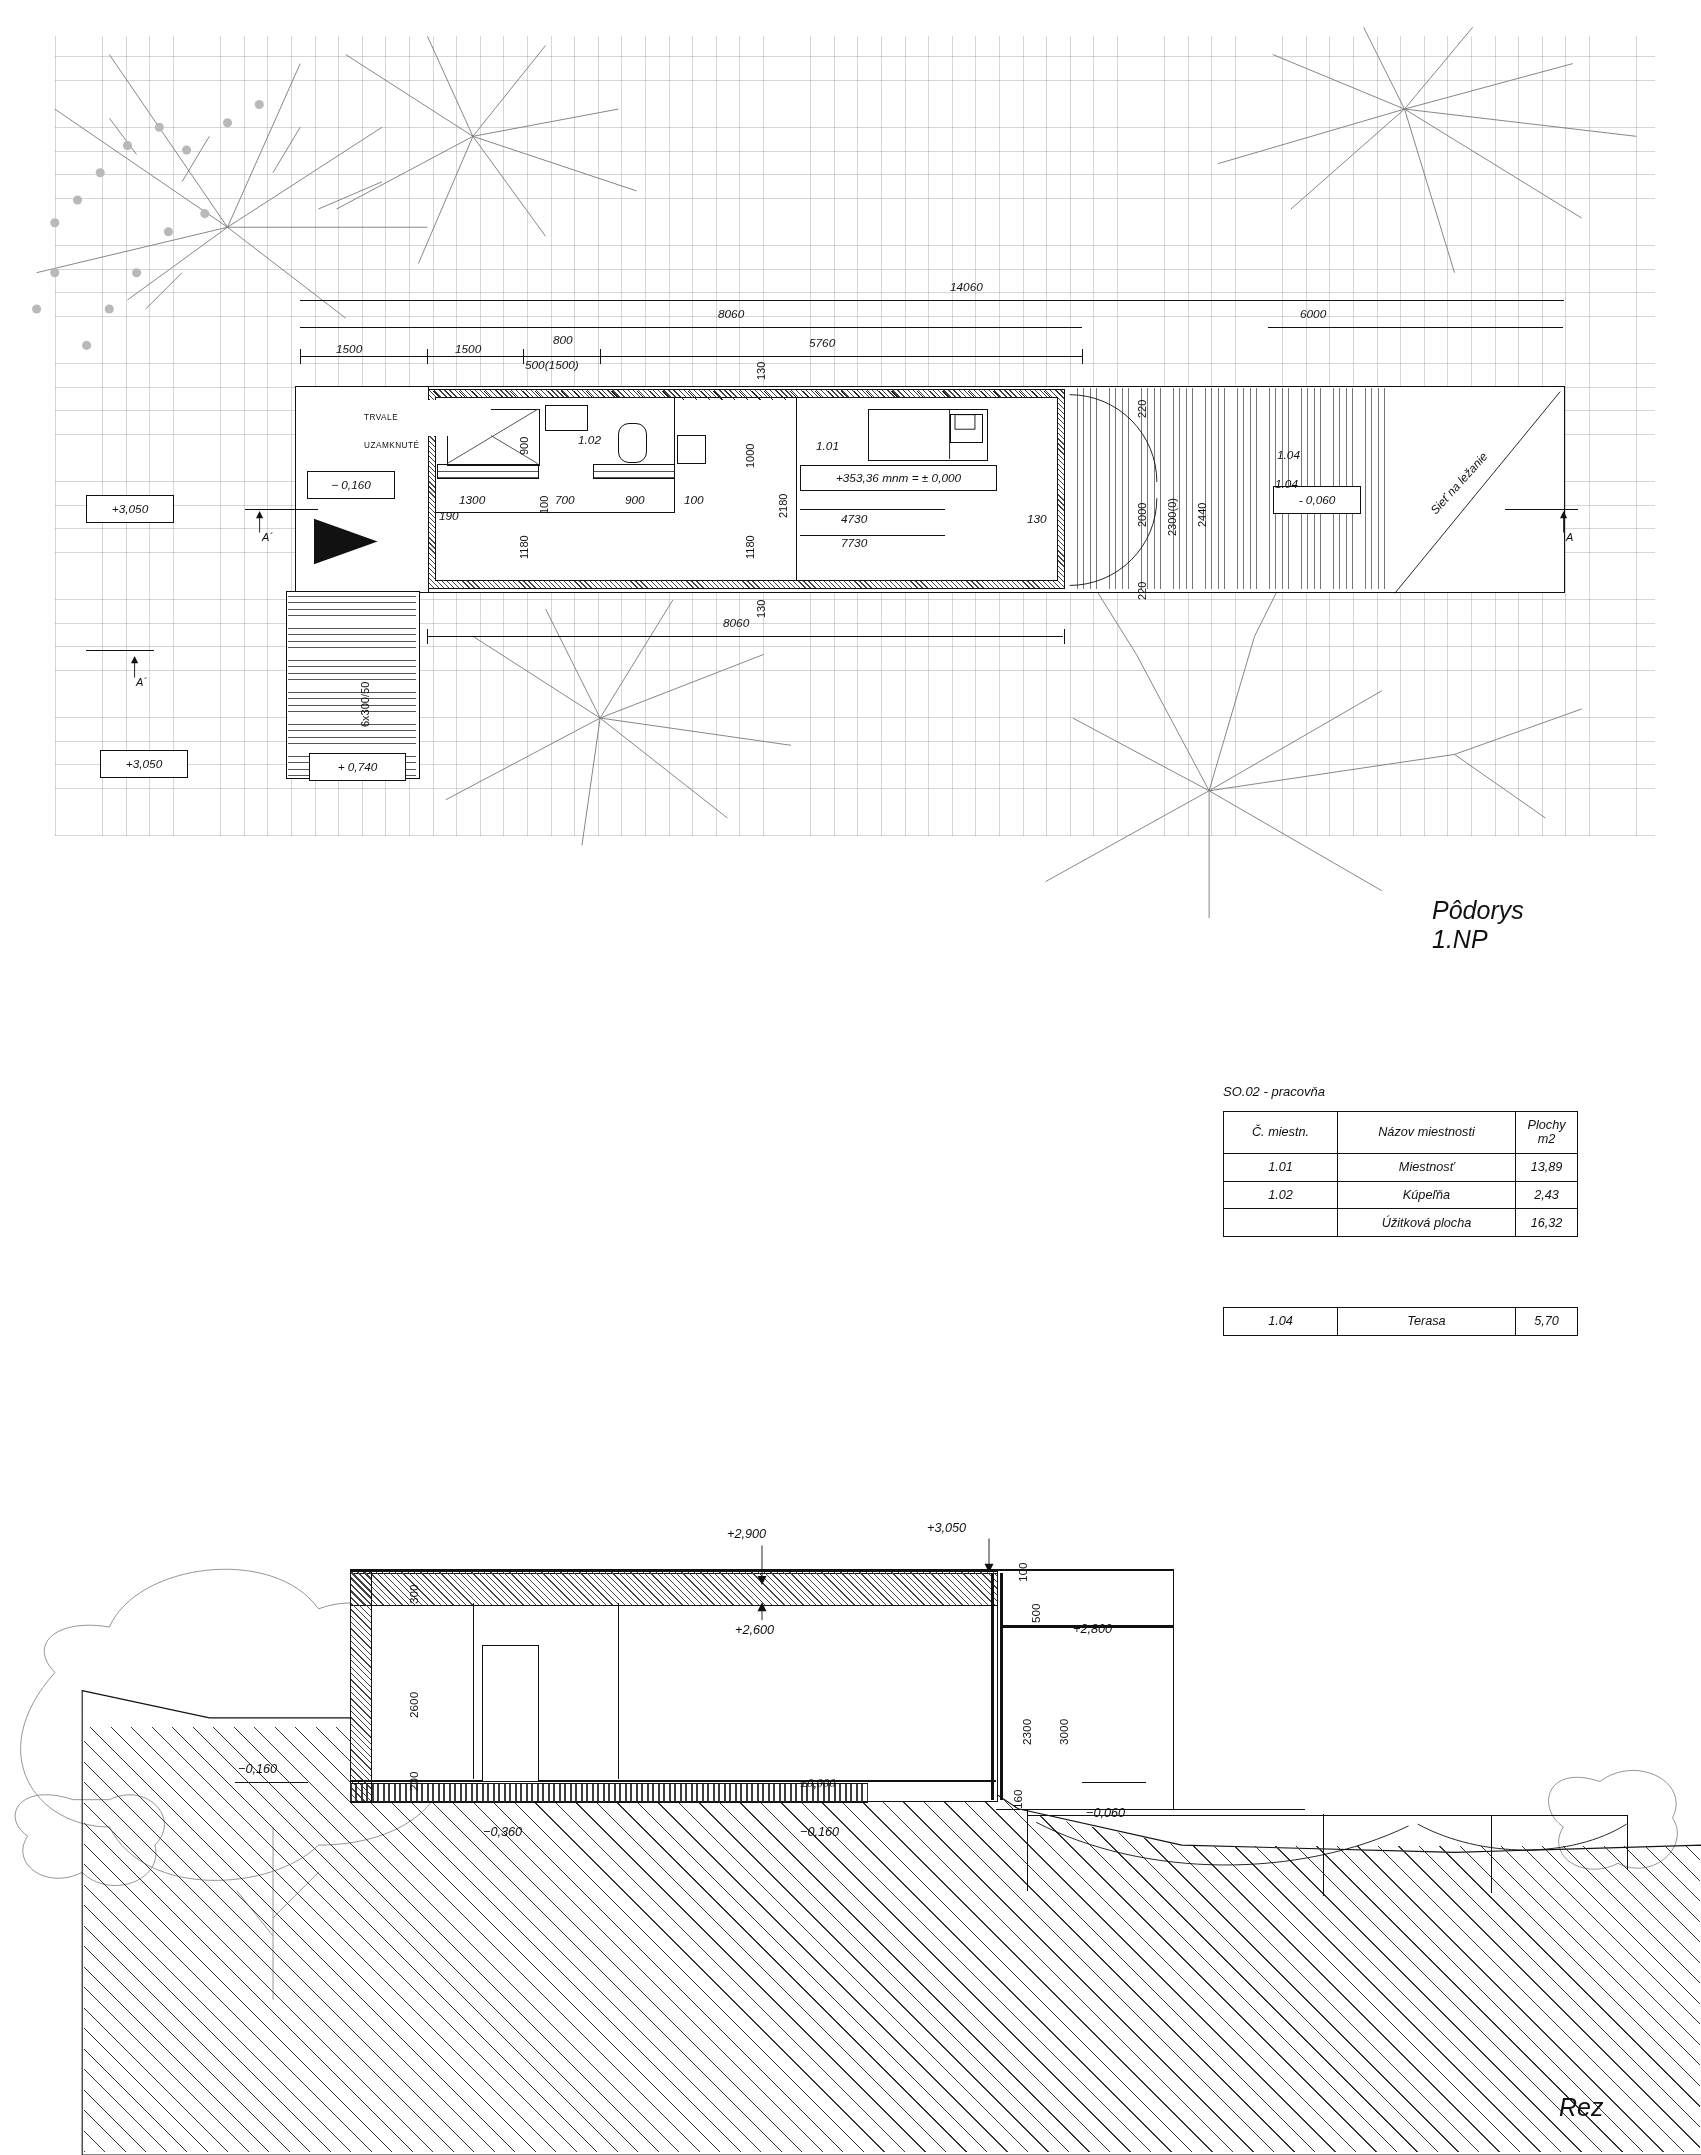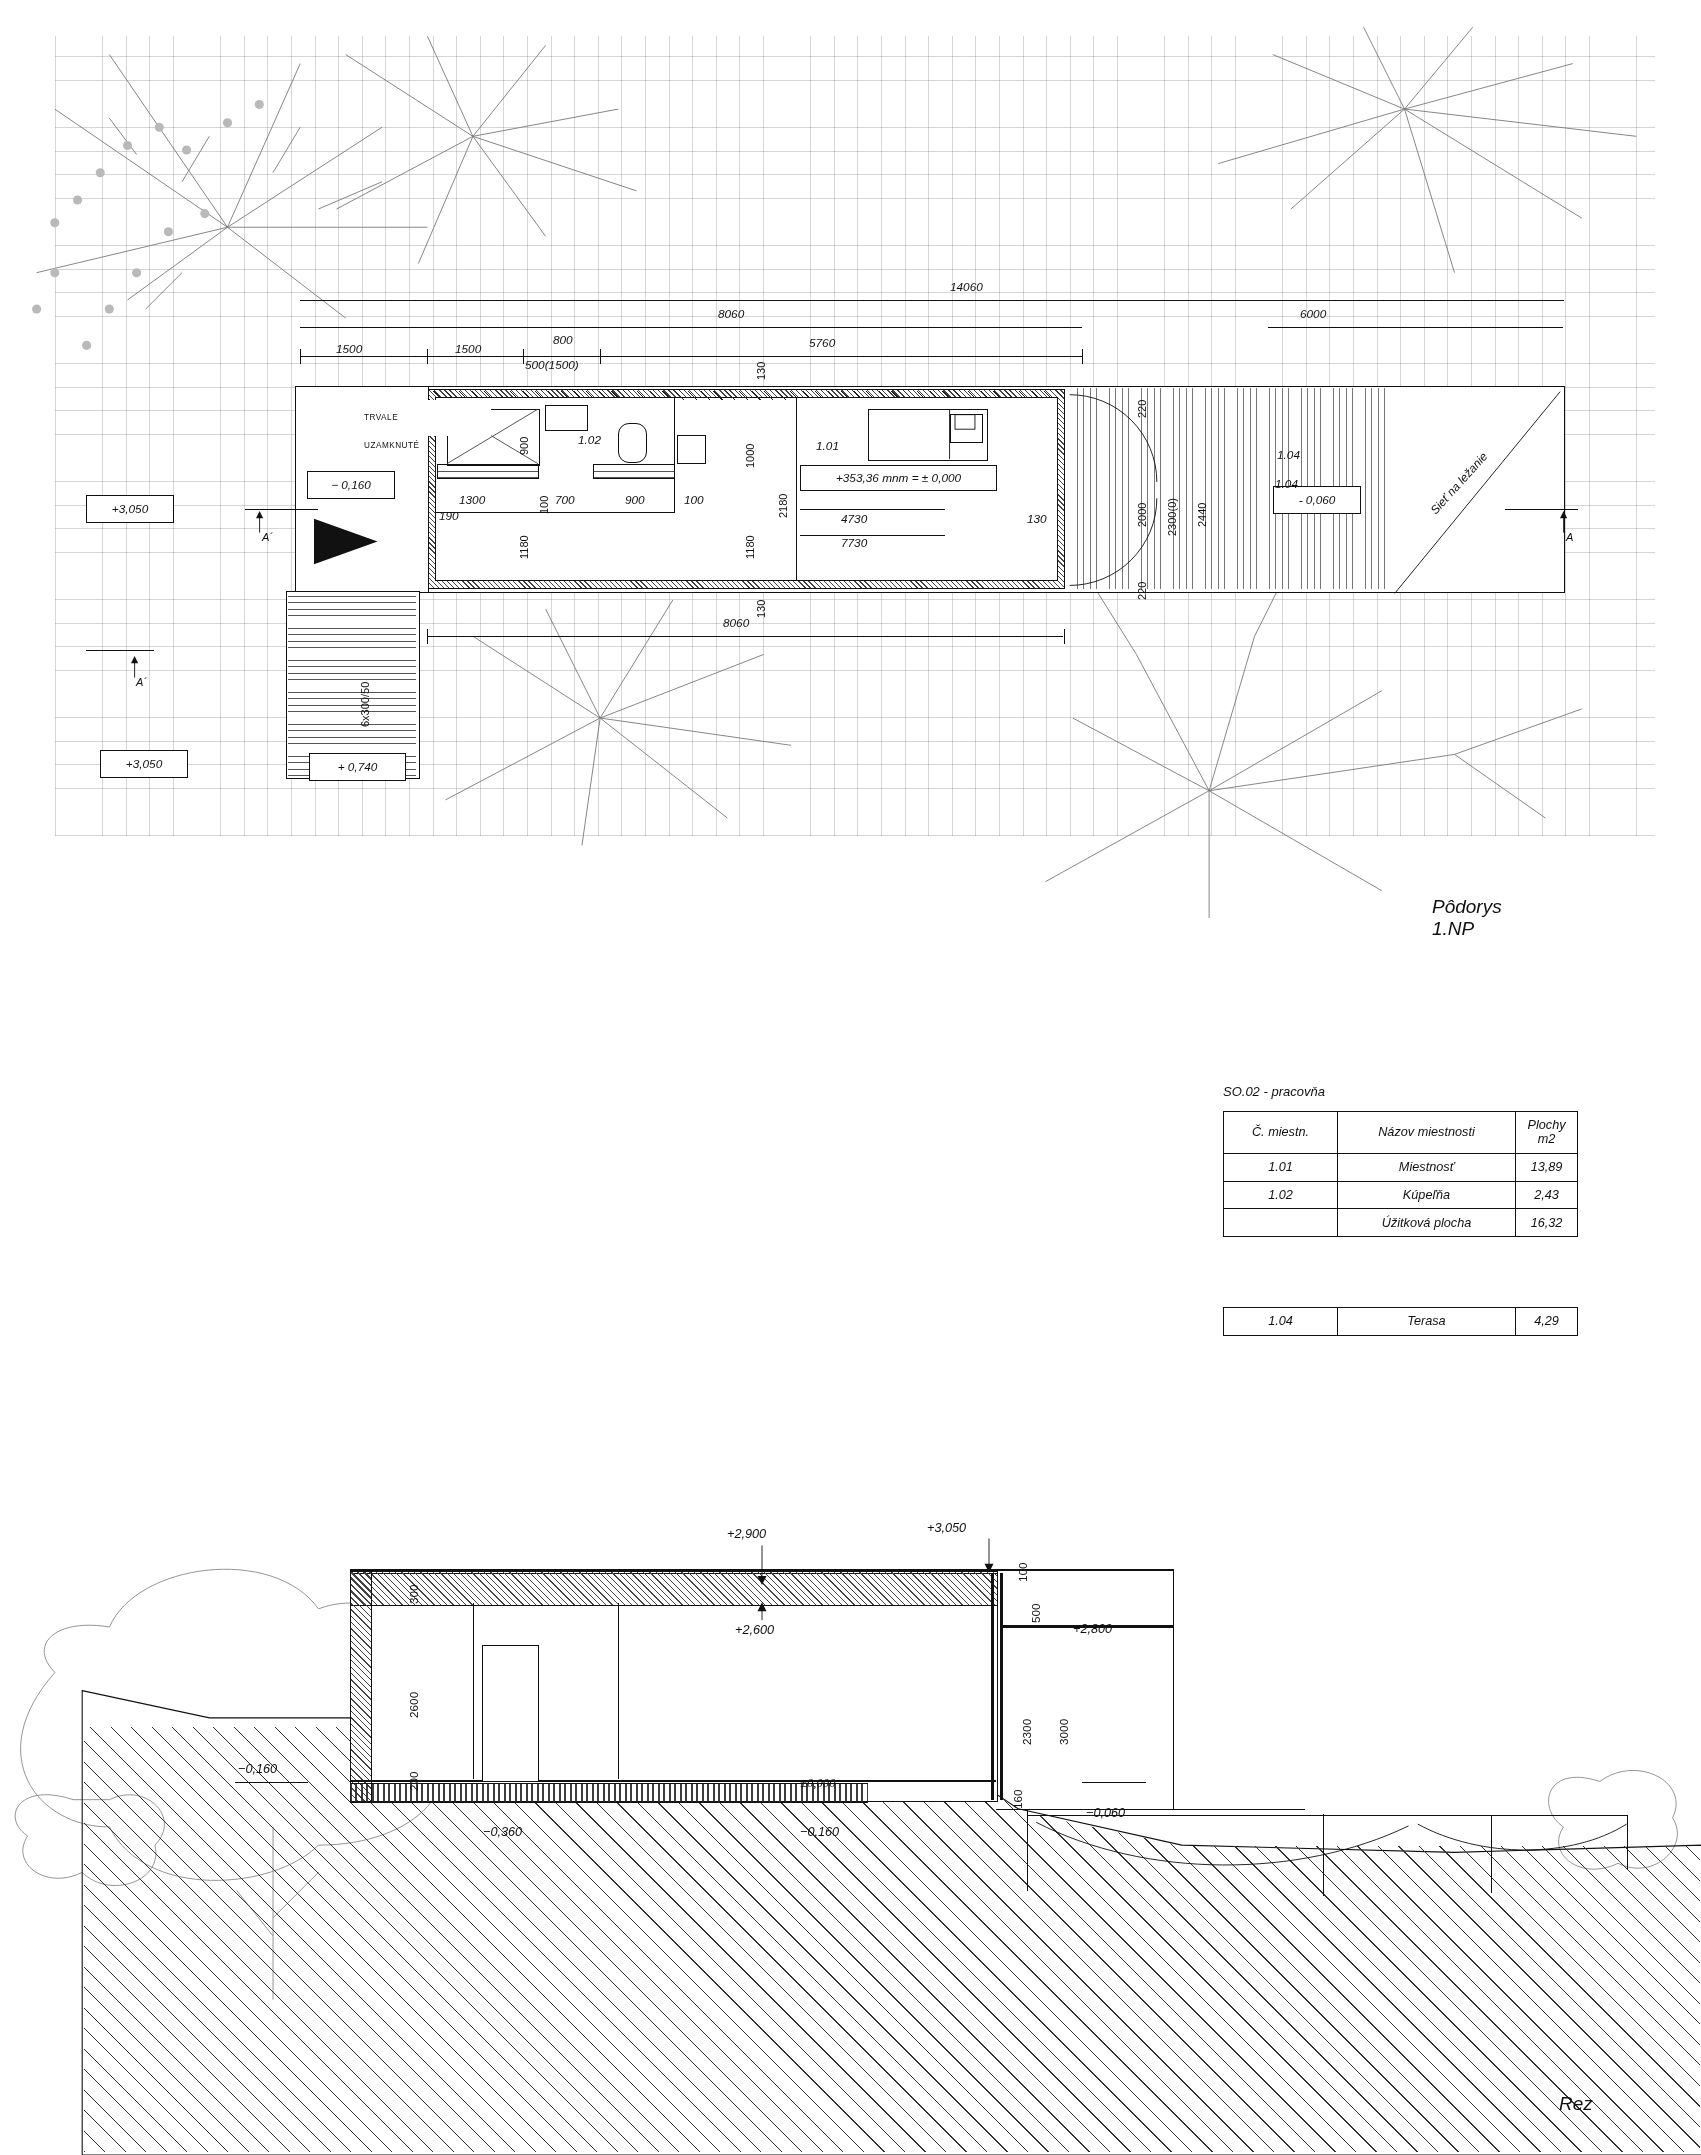--- a/index.html
+++ b/index.html
@@ -39,21 +39,21 @@
 
   
   #section{position:absolute;left:0;top:1418px;width:1702px;height:737px;}
   .ground{position:absolute;background:
      repeating-linear-gradient(45deg, #333 0px, #333 0.9px, rgba(0,0,0,0) 0.9px, rgba(0,0,0,0) 14.5px);}
   .roofhatch{position:absolute;background:
      repeating-linear-gradient(45deg, #444 0px, #444 0.9px, rgba(0,0,0,0) 0.9px, rgba(0,0,0,0) 4.5px);border:0.9px solid #111;}
   .gravel{position:absolute;background:
      repeating-linear-gradient(90deg, rgba(40,40,40,.9) 0 1.8px, rgba(0,0,0,0) 1.8px 5.5px);border-top:0.9px solid #111;border-bottom:0.9px solid #111;}
   .lvl{position:absolute;font-size:12.7px;font-style:italic;white-space:nowrap;}
-  .title{position:absolute;font-size:19px;font-style:italic;}
+  .title{position:absolute;font-size:25px;font-style:italic;}
   svg{position:absolute;left:0;top:0;overflow:visible;}
 </style>
 </head>
 <body>
 
 <div class="sheet">
 
   <div id="plan">
 
     <div class="hatchbg" style="left:55px;top:36px;width:1600px;height:800px;"></div>
@@ -274,21 +274,21 @@
         <td>16,32</td>
       </tr>
     </tbody>
   </table>
 
   <table class="rooms" style="left:1223px;top:1307px;width:355px;">
     <tbody>
       <tr>
         <td style="width:95px;">1.04</td>
         <td style="width:159px;">Terasa</td>
-        <td>4,29</td>
+        <td>5,70</td>
       </tr>
     </tbody>
   </table>
 
   <div id="section">
 
     <svg width="1702" height="737" viewBox="0 0 1872 811">
       <g fill="none" stroke="#8a8a8a" stroke-width="1">
         <path d="M60 -420 C -20 -330, 40 -250, 120 -250 C 160 -170, 300 -180, 350 -230 C 460 -230, 520 -300, 470 -360 C 520 -440, 430 -520, 350 -490 C 300 -560, 150 -540, 120 -470 C 60 -480, 30 -450, 60 -420 Z" transform="translate(0,700)"></path>
         <path d="M300 -250 L300 -60 M300 -130 L260 -180 M300 -150 L350 -200" transform="translate(0,700)"></path>

